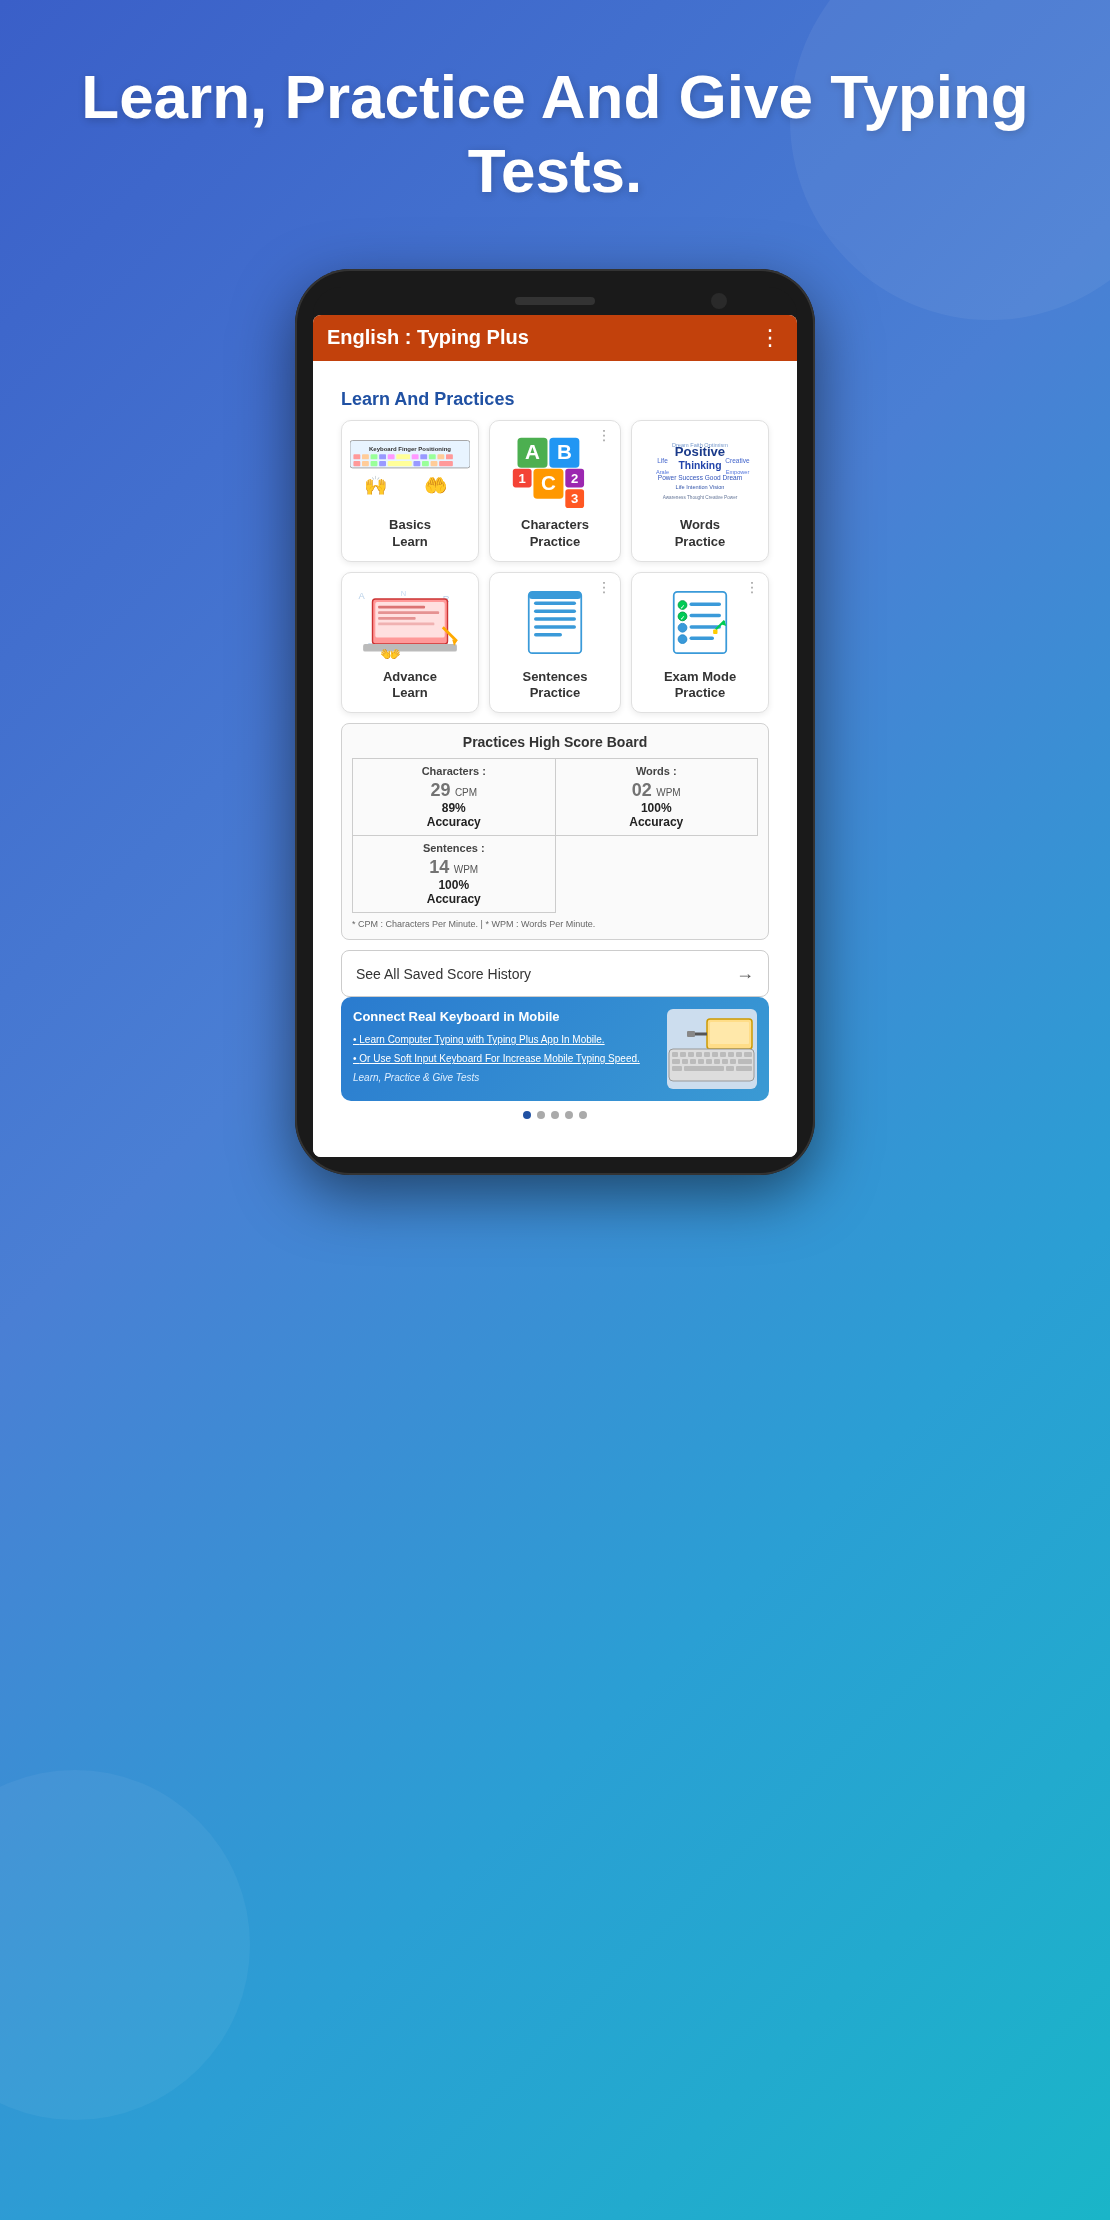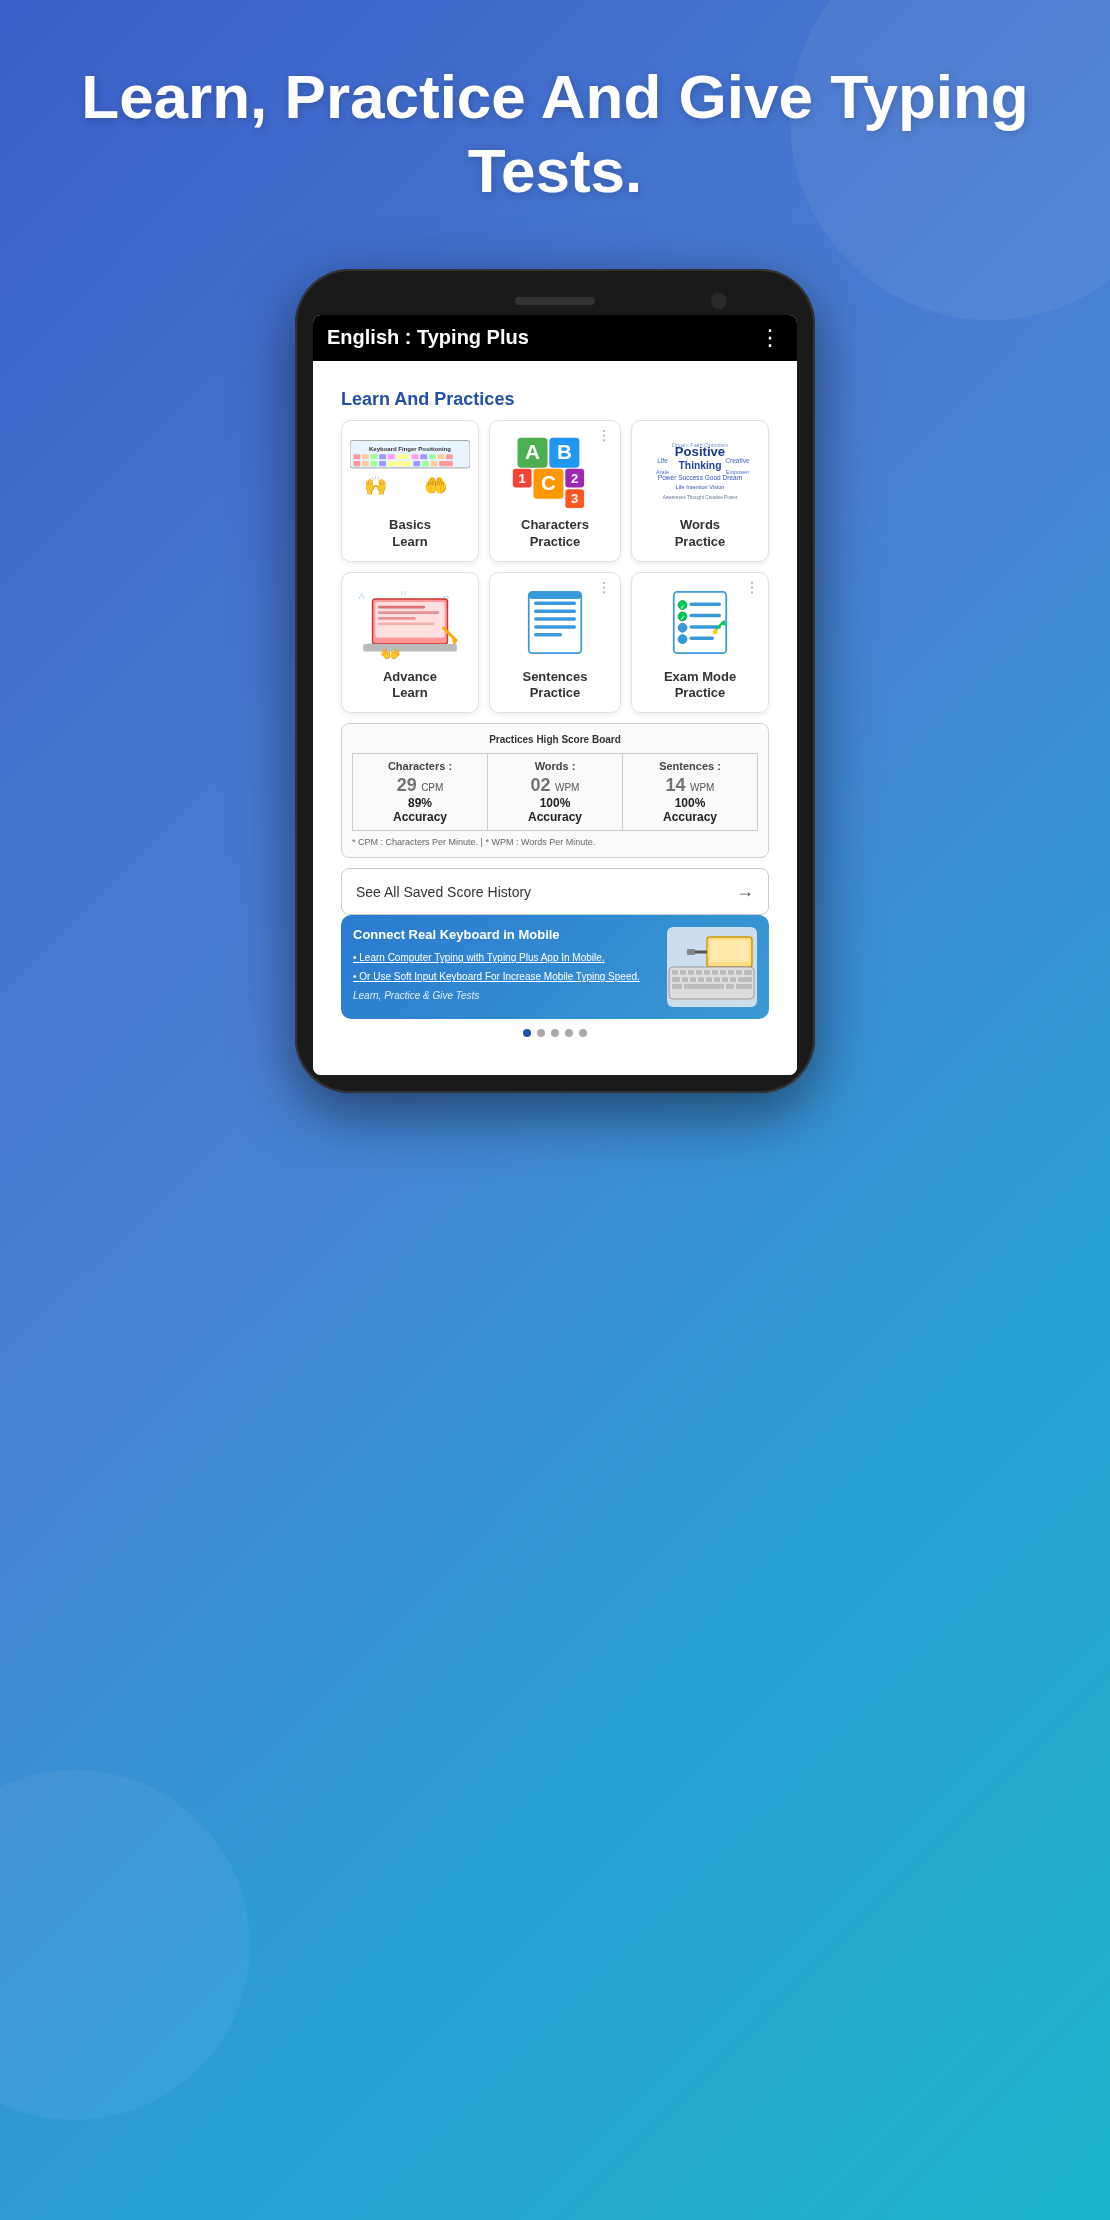--- a/index.html
+++ b/index.html
@@ -67,21 +67,21 @@
       color: white;
       font-size: 11px;
       padding: 4px 12px;
       display: flex;
       justify-content: space-between;
       align-items: center;
     }
     .status-left { display: flex; gap: 6px; align-items: center; }
     .status-right { display: flex; gap: 4px; align-items: center; }
     .app-header {
-      background: #000000;
+      background: #c2410c;
       color: white;
       padding: 10px 14px;
       display: flex;
       justify-content: space-between;
       align-items: center;
     }
     .app-title { font-size: 20px; font-weight: bold; }
     .menu-dots { font-size: 22px; letter-spacing: 2px; }
     .screen-content {
       background: white;
@@ -141,29 +141,29 @@
     }
     
     .score-board {
       border: 1px solid #d0d0d0;
       border-radius: 8px;
       padding: 10px;
       margin-top: 6px;
       background: #fafafa;
     }
     .score-title {
-      font-size: 10px;
+      font-size: 14px;
       font-weight: bold;
       text-align: center;
       color: #333;
       margin-bottom: 8px;
     }
     .score-columns {
       display: grid;
-      grid-template-columns: 1fr 1fr 1fr;
+      grid-template-columns: 1fr 1fr;
       border-top: 1px solid #ccc;
       border-left: 1px solid #ccc;
     }
     .score-col {
       border-right: 1px solid #ccc;
       border-bottom: 1px solid #ccc;
       padding: 6px 4px;
       text-align: center;
     }
     .score-col-label {

